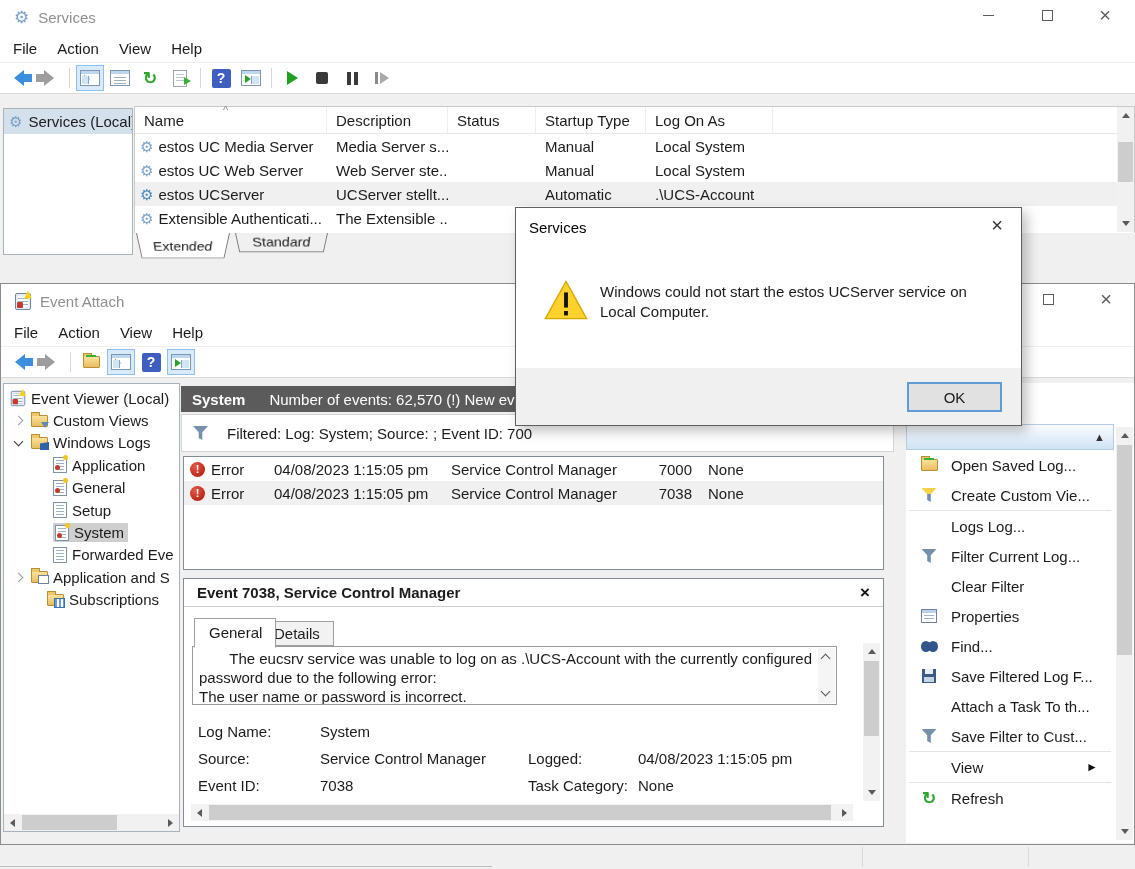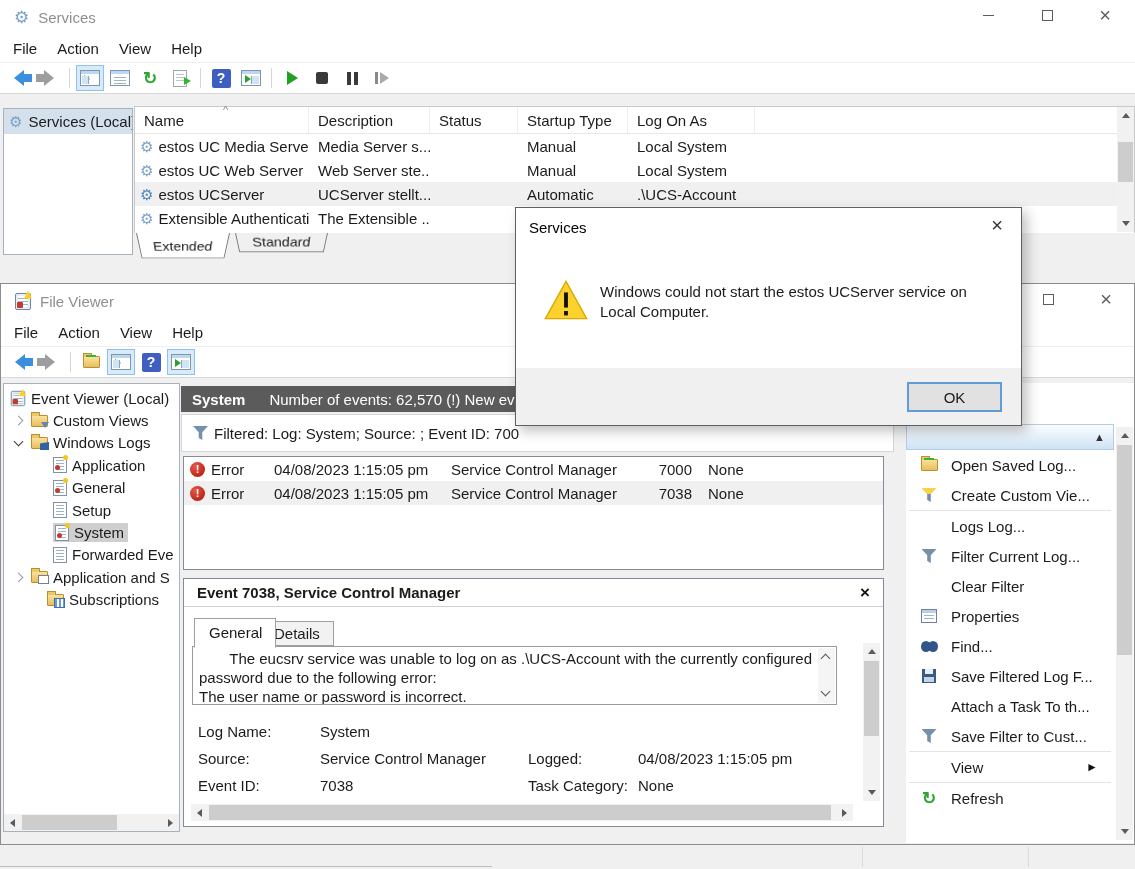--- a/index.html
+++ b/index.html
@@ -51,21 +51,21 @@
   .gear.sm { font-size:15px; }
 
   
   #svc-win { left:0; top:0; width:1135px; height:283px; }
   .lpane { position:absolute; left:3px; top:108px; width:130px; height:147px; background:#fff; border:1px solid #a8b2bc; }
   .lsel { height:25px; background:#d4e0ec; display:flex; align-items:center; gap:6px; padding-left:5px; white-space:nowrap; overflow:hidden; }
   .svclist { position:absolute; left:134px; top:106px; width:1001px; height:127px; background:#fff; border:1px solid #c9c9c9; border-bottom:none; }
   .lh { display:flex; height:27px; border-bottom:1px solid #e8e8e8; color:#1c1c1c; }
   .lh .c { border-right:1px solid #eeeeee; display:flex; align-items:center; padding-left:9px; position:relative; }
   .sort { position:absolute; top:-3px; left:88px; color:#8a8a8a; font-size:11px; }
-  .w1{width:174px;} .w2{width:121px;} .w3{width:88px;} .w4{width:110px;} .w5{width:127px;} .wf{flex:1;}
+  .w1{width:192px;} .w2{width:121px;} .w3{width:88px;} .w4{width:110px;} .w5{width:127px;} .wf{flex:1;}
   .lr { display:flex; height:24px; align-items:center; }
   .lr.sel { background:#f0f0f0; }
   .lr .c { padding-left:9px; white-space:nowrap; overflow:hidden; }
   .lr .c.nm { padding-left:5px; display:flex; align-items:center; gap:5px; }
 
   
   .vsb { position:absolute; right:0; top:0; width:17px; background:#f1f1f1; }
   .hsb { position:absolute; height:17px; background:#f1f1f1; }
   .sbu, .sbd, .sbl, .sbr { position:absolute; width:17px; height:17px; display:flex; align-items:center; justify-content:center; }
   .sbu{top:0;} .sbd{bottom:0;} .sbl{left:0;} .sbr{right:0;}
@@ -118,21 +118,21 @@
   .flop::before { content:""; position:absolute; left:3px; top:0; width:8px; height:5px; background:#e8eef5; }
   .flop::after { content:""; position:absolute; left:2px; bottom:1px; width:10px; height:5px; background:#c7d4e4; }
   .propico { width:16px; height:14px; border:1px solid #6f8196; background:#fff; position:relative; flex:none; }
   .propico::before { content:""; position:absolute; left:0; top:0; right:0; height:3px; background:#b9d2ea; }
   .propico::after { content:""; position:absolute; left:2px; top:5px; right:2px; height:6px; background:repeating-linear-gradient(#9fb3c6 0 1px, transparent 1px 3px); }
 
   
   .evmain { position:absolute; left:180px; top:99px; width:713px; height:449px; }
   .loghdr { position:absolute; left:0; top:3px; right:0; height:26px; background:#5b5b5b; color:#fff; display:flex; align-items:center; padding-left:11px; gap:24px; }
   .loghdr b { font-weight:bold; }
-  .filterbar { position:absolute; left:0; top:31px; right:0; height:38px; background:#fff; border:1px solid #d4d4d4; display:flex; align-items:center; padding-left:11px; gap:6px; }
+  .filterbar { position:absolute; left:0; top:31px; right:0; height:38px; background:#fff; border:1px solid #d4d4d4; display:flex; align-items:center; padding-left:11px; gap:19px; }
   .evtable { position:absolute; left:2px; top:73px; right:10px; height:114px; background:#fff; border:1px solid #828b96; }
   .eth { display:flex; height:27px; border-bottom:1px solid #e5e5e5; }
   .eth .c { border-right:1px solid #efefef; display:flex; align-items:center; padding-left:8px; }
   .etr { display:flex; height:24px; align-items:center; }
   .etr.sel { background:#f0f0f0; }
   .etr .c { padding-left:8px; white-space:nowrap; }
   .e1{width:82px;} .e2{width:177px;} .e3{width:181px;} .e4{width:76px; justify-content:flex-end; text-align:right; padding-right:8px;} .e5{flex:1;}
   .eth .e4 { padding-left:0; }
   .etr .lvl { padding-left:6px; display:flex; align-items:center; gap:6px; }
   .etr .e4 { padding-left:0; padding-right:8px; text-align:right; width:76px; }
@@ -327,21 +327,21 @@
     <span class="tab act">Extended</span>
     <span class="tab">Standard</span>
   </div>
 </div>
 
 <div id="ev-win" class="win">
   <div class="tbar">
     <span class="evico">
         <span class="yv"></span>
       </span>
-    <span class="wtitle">File Viewer</span>
+    <span class="wtitle">Event Attach</span>
     <span class="wc" style="left:962px;">
         <span class="minbar"></span>
       </span>
     <span class="wc" style="left:1021px;">
         <span class="maxbox"></span>
       </span>
     <span class="wc clsx" style="left:1079px;">
         <span>×</span>
       </span>
   </div>

